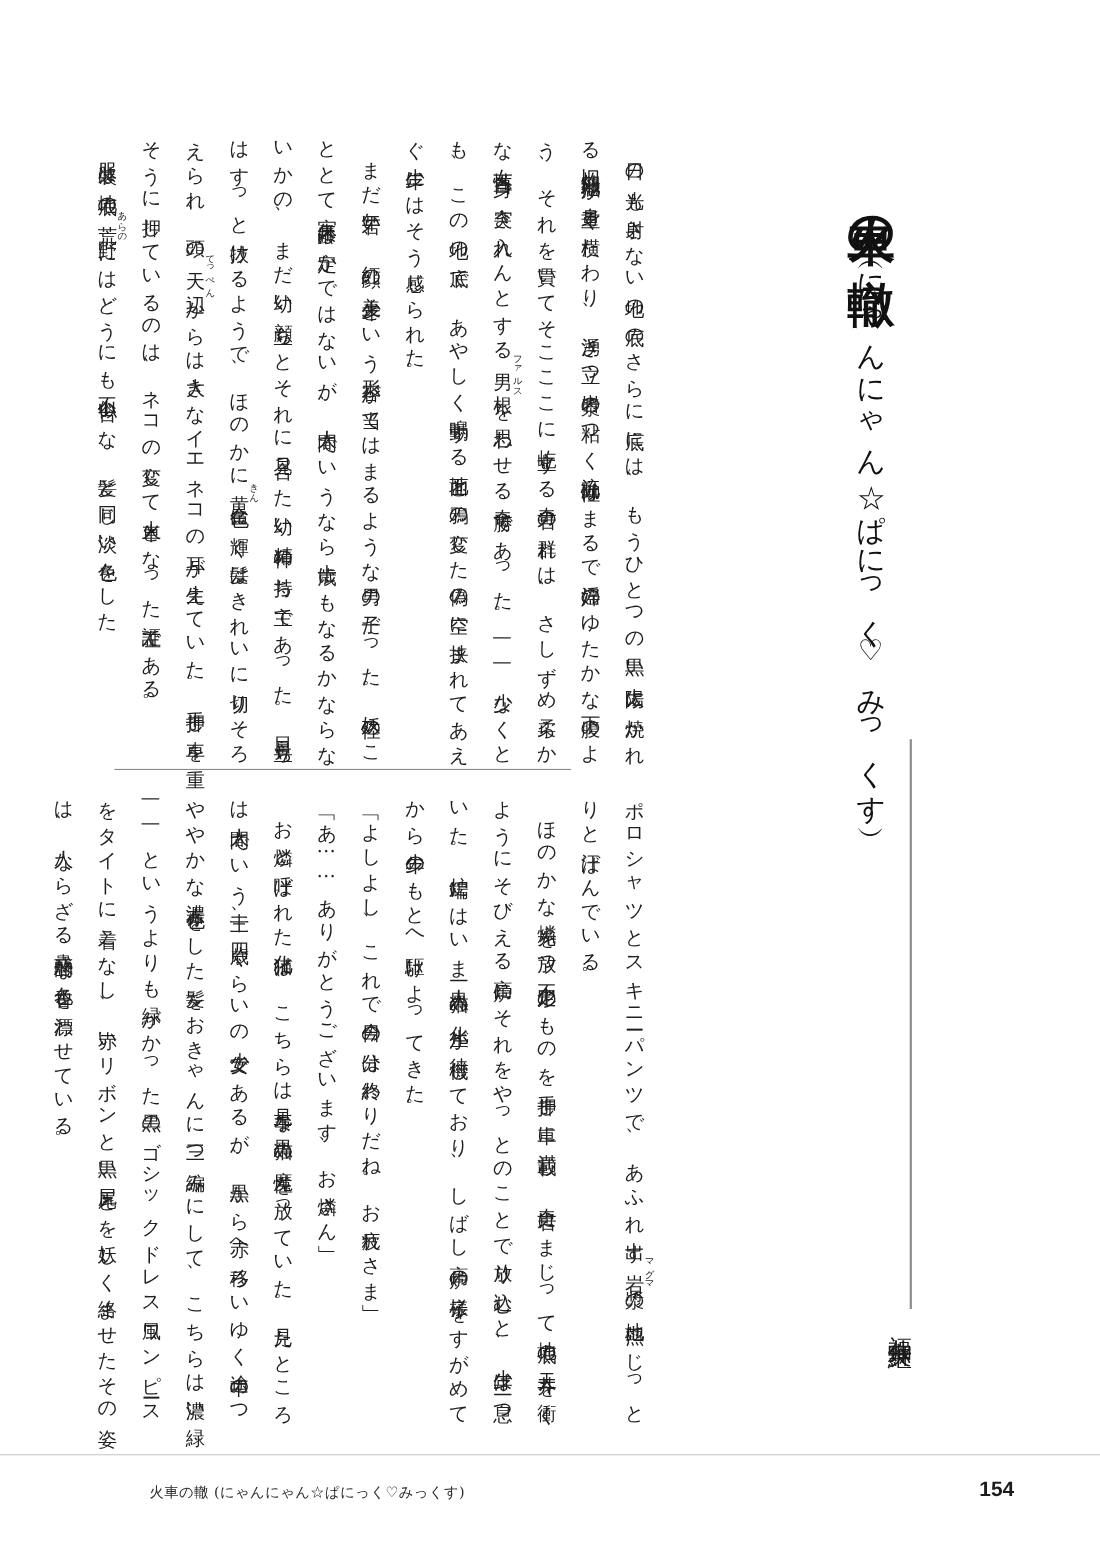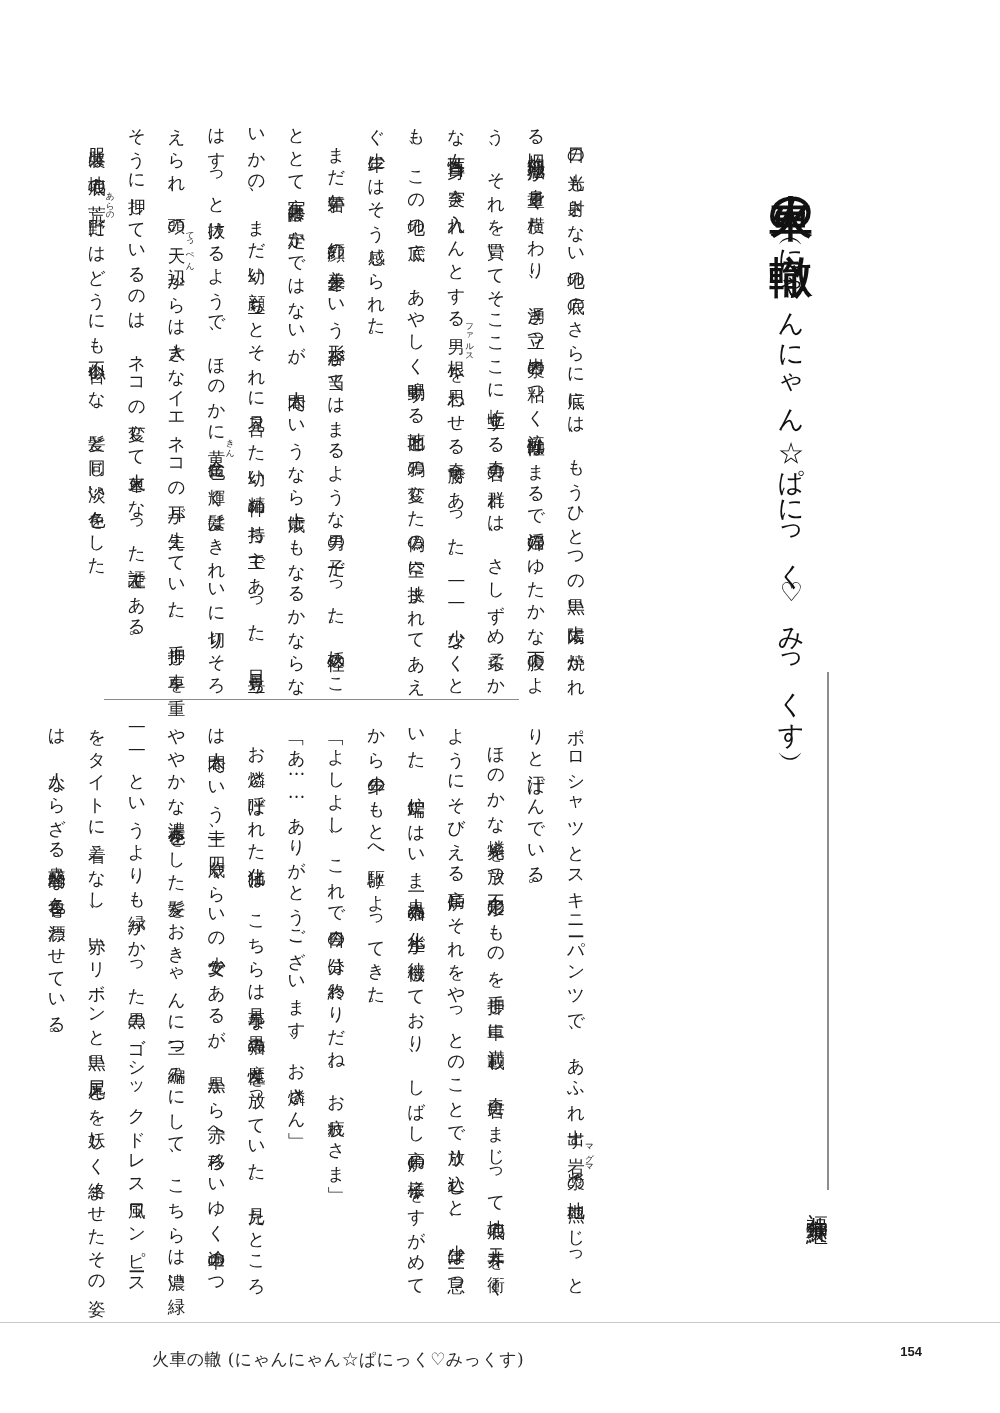--- a/index.html
+++ b/index.html
@@ -137,32 +137,31 @@
     left: 0px;
     top: 1322px;
     width: 1000px;
     height: 1px;
     background: #c9c9c9;
   }
   .footer-title {
     position: absolute;
     left: 136px;
     top: 1348px;
-    font-size: 17px;
+    font-size: 13px;
     letter-spacing: 0.4px;
     color: #2a2a2a;
     font-family: "DejaVu Serif", "Liberation Serif", serif;
     white-space: nowrap;
-    margin-left: 16px;
   }
   .footer-page {
     position: absolute;
     right: 78px;
     top: 1344px;
-    font-size: 13px;
+    font-size: 19px;
     font-weight: 700;
     color: #1b1b1b;
     font-family: "Liberation Sans", "DejaVu Sans", sans-serif;
   }
 </style>
 </head>
 <body>
 
 <div class="page">
 

